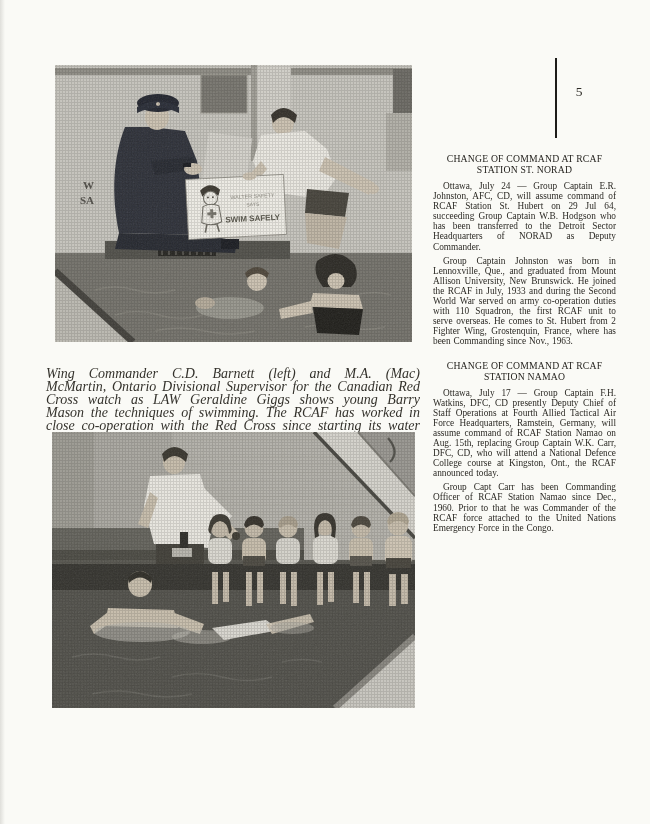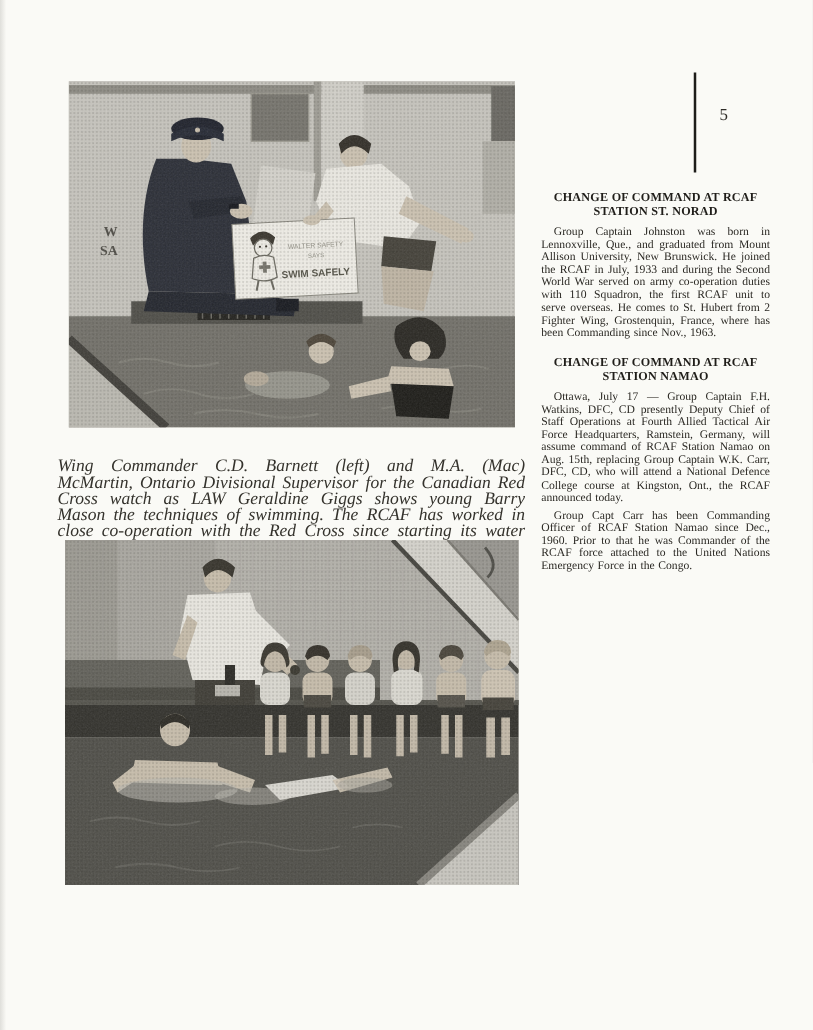--- a/index.html
+++ b/index.html
@@ -37,21 +37,21 @@
   #caption2{left:48px;top:716px;width:370px;}
   
   .rule{position:absolute;left:555px;top:58px;width:2px;height:80px;background:#1d1c19;}
   .pageno{
     position:absolute;left:569px;top:84px;width:20px;
     font-size:13.5px;color:#2e2c27;text-align:center;
   }
   
   .col{position:absolute;left:433px;top:153px;width:183px;color:#2b2924;}
   .head{
-    font-weight:bold;font-size:9.7px;line-height:11px;
+    font-weight:normal;font-size:9.7px;line-height:11px;
     text-align:center;letter-spacing:.2px;margin:0 0 6px 0;color:#201e1a;
   }
   .col p{
     font-size:9.3px;line-height:10.1px;margin:0 0 4px 0;
     text-align:justify;text-indent:10px;word-spacing:.6px;
   }
   .art2{margin-top:13px;}
 </style>
 </head>
 <body>
@@ -299,20 +299,21 @@
       </g>
       <rect x="0" y="0" width="363" height="276" filter="url(#grainF)" opacity=".15"></rect>
     </svg>
   </figure>
 
 
   <div class="col">
 
     <section>
       <h2 class="head"><span>CHANGE OF COMMAND AT RCAF</span><br><span>STATION ST. NORAD</span></h2>
+      <p>Ottawa, July 24 — Group Captain E.R. Johnston, AFC, CD, will assume command of RCAF Station St. Hubert on 29 Jul 64, succeeding Group Captain W.B. Hodgson who has been transferred to the Detroit Sector Headquarters of NORAD as Deputy Commander.</p>
       <p>Group Captain Johnston was born in Lennoxville, Que., and graduated from Mount Allison University, New Brunswick. He joined the RCAF in July, 1933 and during the Second World War served on army co-operation duties with 110 Squadron, the first RCAF unit to serve overseas. He comes to St. Hubert from 2 Fighter Wing, Grostenquin, France, where has been Commanding since Nov., 1963.</p>
     </section>
 
     <section class="art2">
       <h2 class="head"><span>CHANGE OF COMMAND AT RCAF</span><br><span>STATION NAMAO</span></h2>
       <p>Ottawa, July 17 — Group Captain F.H. Watkins, DFC, CD presently Deputy Chief of Staff Operations at Fourth Allied Tactical Air Force Headquarters, Ramstein, Germany, will assume command of RCAF Station Namao on Aug. 15th, replacing Group Captain W.K. Carr, DFC, CD, who will attend a National Defence College course at Kingston, Ont., the RCAF announced today.</p>
       <p>Group Capt Carr has been Commanding Officer of RCAF Station Namao since Dec., 1960. Prior to that he was Commander of the RCAF force attached to the United Nations Emergency Force in the Congo.</p>
     </section>
 
   </div>

